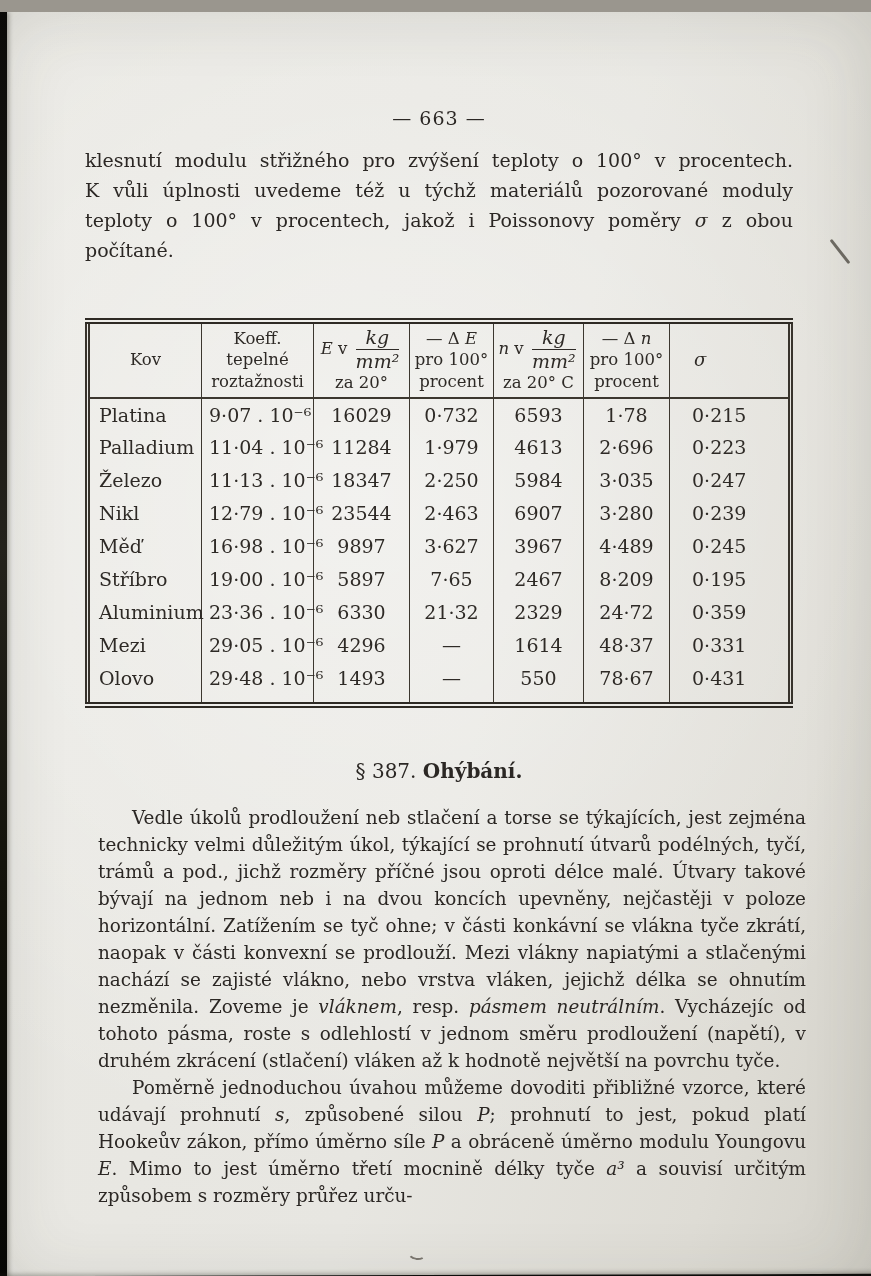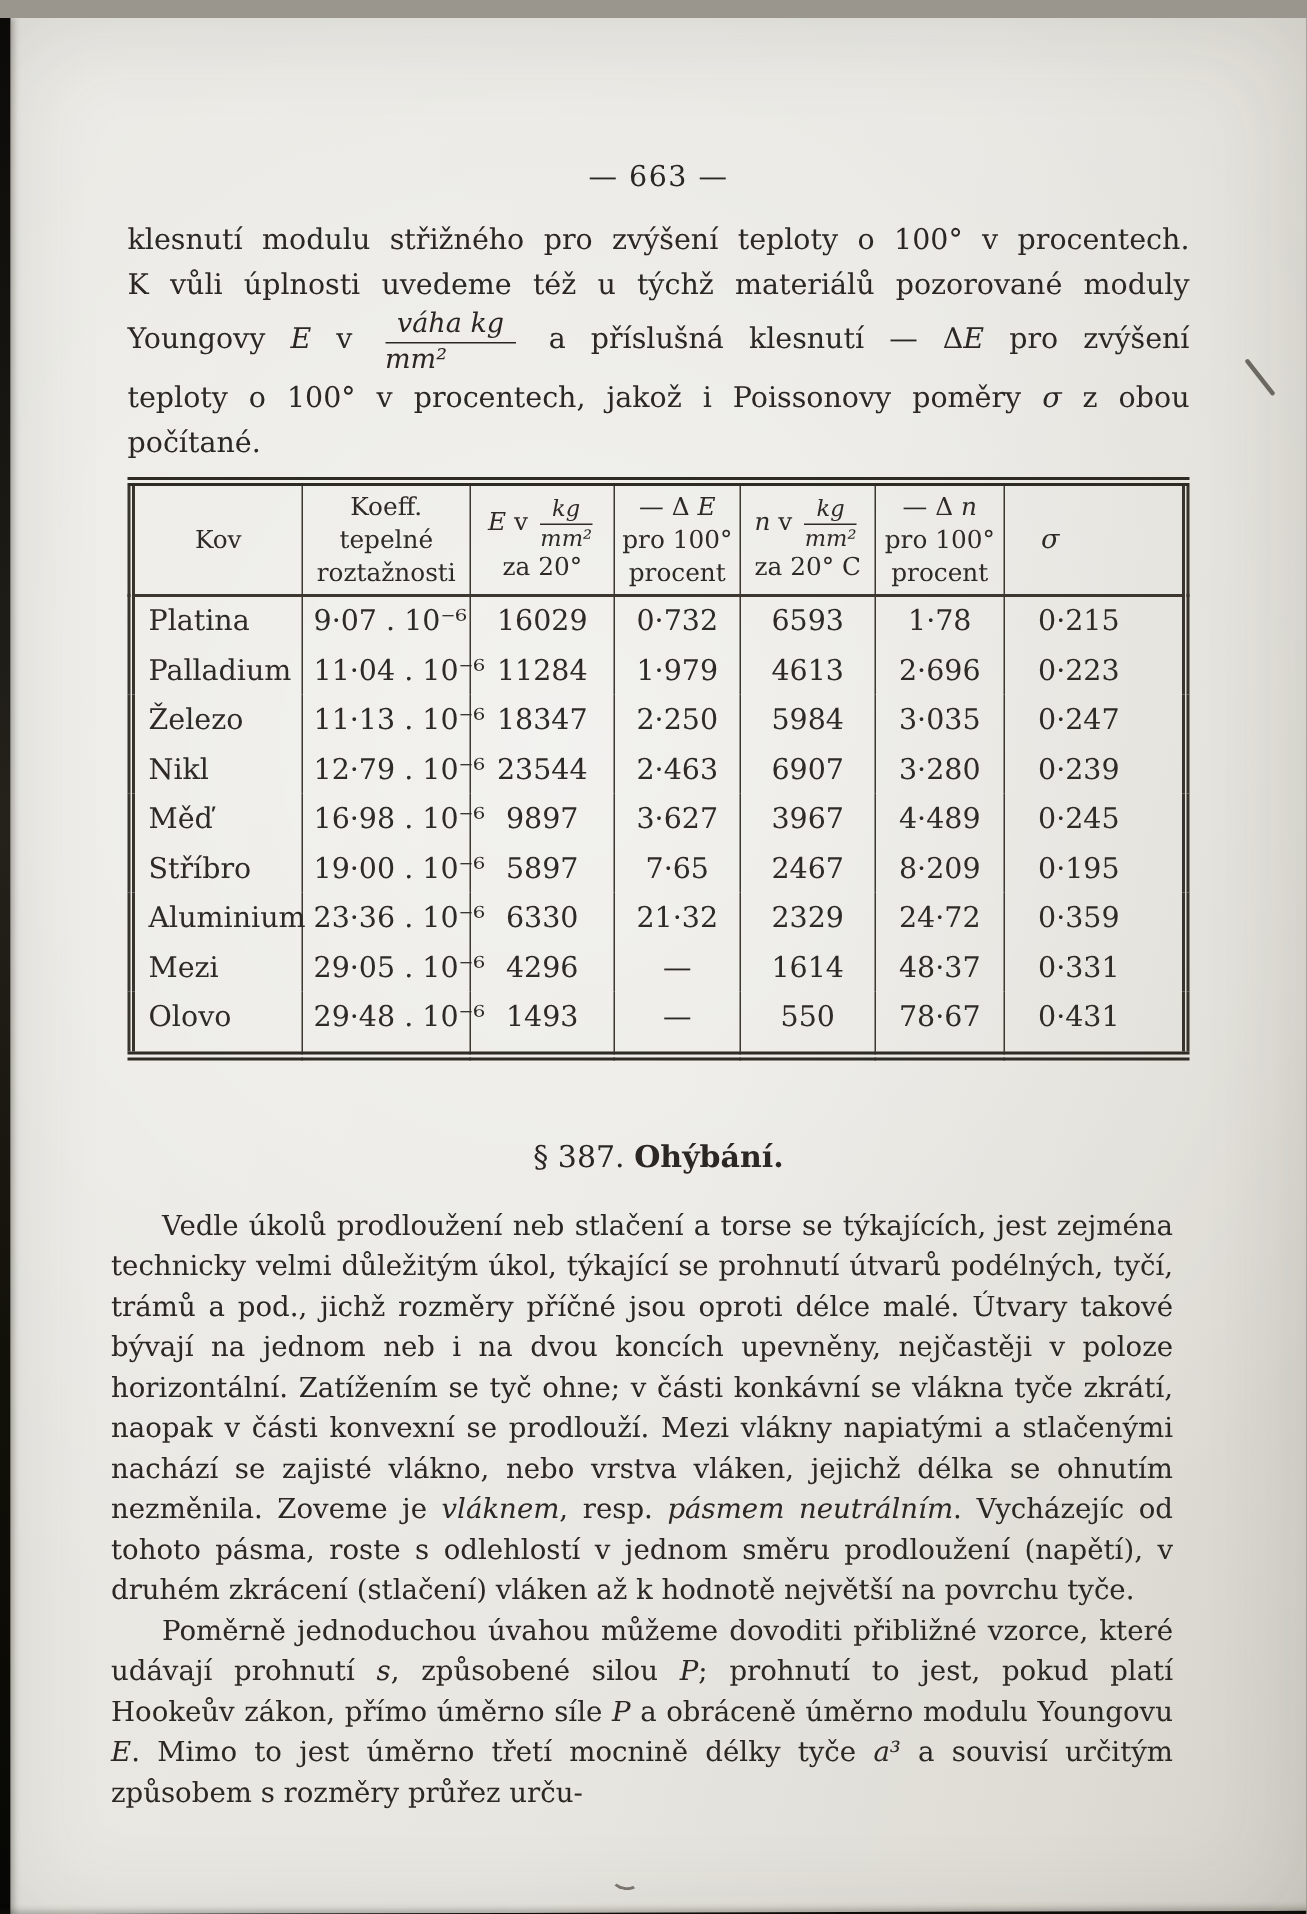--- a/index.html
+++ b/index.html
@@ -71,59 +71,58 @@
   }
   .tbl col.c1{width:114px} .tbl col.c2{width:112px} .tbl col.c3{width:96px}
   .tbl col.c4{width:84px} .tbl col.c5{width:90px} .tbl col.c6{width:86px}
   .tbl th, .tbl td { border-left:1.5px solid #3c372f; }
   .tbl th:first-child, .tbl td:first-child { border-left:none; }
   .tbl thead th {
     height:76px; font-weight:normal; font-size:16.5px;
     vertical-align:middle; text-align:center; padding:3px 2px;
     border-bottom:2px solid #3c372f; line-height:1.32;
   }
-  .tbl .frac { font-size:15px; margin:0 3px; }
+  .tbl .frac { font-size:19px; margin:0 3px; }
   .tbl .frac .fnum { padding:0 5px 1px; border-bottom:1.2px solid #2e2a26; }
   .tbl thead th:nth-child(7) { text-align:left; padding-left:24px; font-size:18px; }
   .tbl tbody td {
     height:33px; font-size:19px; text-align:center; padding:0 3px;
     vertical-align:middle; white-space:nowrap;
   }
   .tbl tbody td:first-child { text-align:left; padding-left:9px; }
   .tbl tbody td:nth-child(2) { text-align:right; padding-left:7px; }
   .tbl tbody td:nth-child(7) { text-align:left; padding-left:22px; }
   .tbl tfoot td { height:10px; }
 
   .section-heading {
     position:absolute; left:85px; top:747px; width:708px;
     text-align:center; font-size:20px;
   }
 
   .body-text {
-    position:absolute; left:74px; top:792px; width:708px;
+    position:absolute; left:98px; top:792px; width:708px;
     font-size:18.4px; line-height:27px; text-align:justify;
   }
   .body-text p { margin:0; text-indent:34px; }
 </style>
 </head>
 <body>
 
 <div class="page">
 
   <div class="edge-left"></div>
   <div class="edge-bottom"></div>
   <div class="artifact-a"></div>
   <div class="artifact-b"></div>
 
   <div class="page-number">— 663 —</div>
 
   <div class="intro">
       <div class="intro-line"><span>klesnutí modulu střižného pro zvýšení teploty o 100° v procentech.</span></div>
       <div class="intro-line"><span>K vůli úplnosti uvedeme též u týchž materiálů pozorované moduly</span></div>
-      <div class="intro-line"><span>Youngovy </span><span class="it">E</span><span> v </span><span class="frac"><span class="fnum">váha kg</span><span class="fden">mm²</span></span><span> a příslušná klesnutí — Δ</span><span class="it">E</span><span> pro zvýšení</span></div>
       <div class="intro-line"><span>teploty o 100° v procentech, jakož i Poissonovy poměry </span><span class="it">σ</span><span> z obou</span></div>
       <div class="intro-line"><span>počítané.</span></div>
     </div>
 
   <div class="tbl-wrap">
     <table class="tbl">
       <colgroup>
         <col class="c1">
           <col class="c2">
           <col class="c3">

